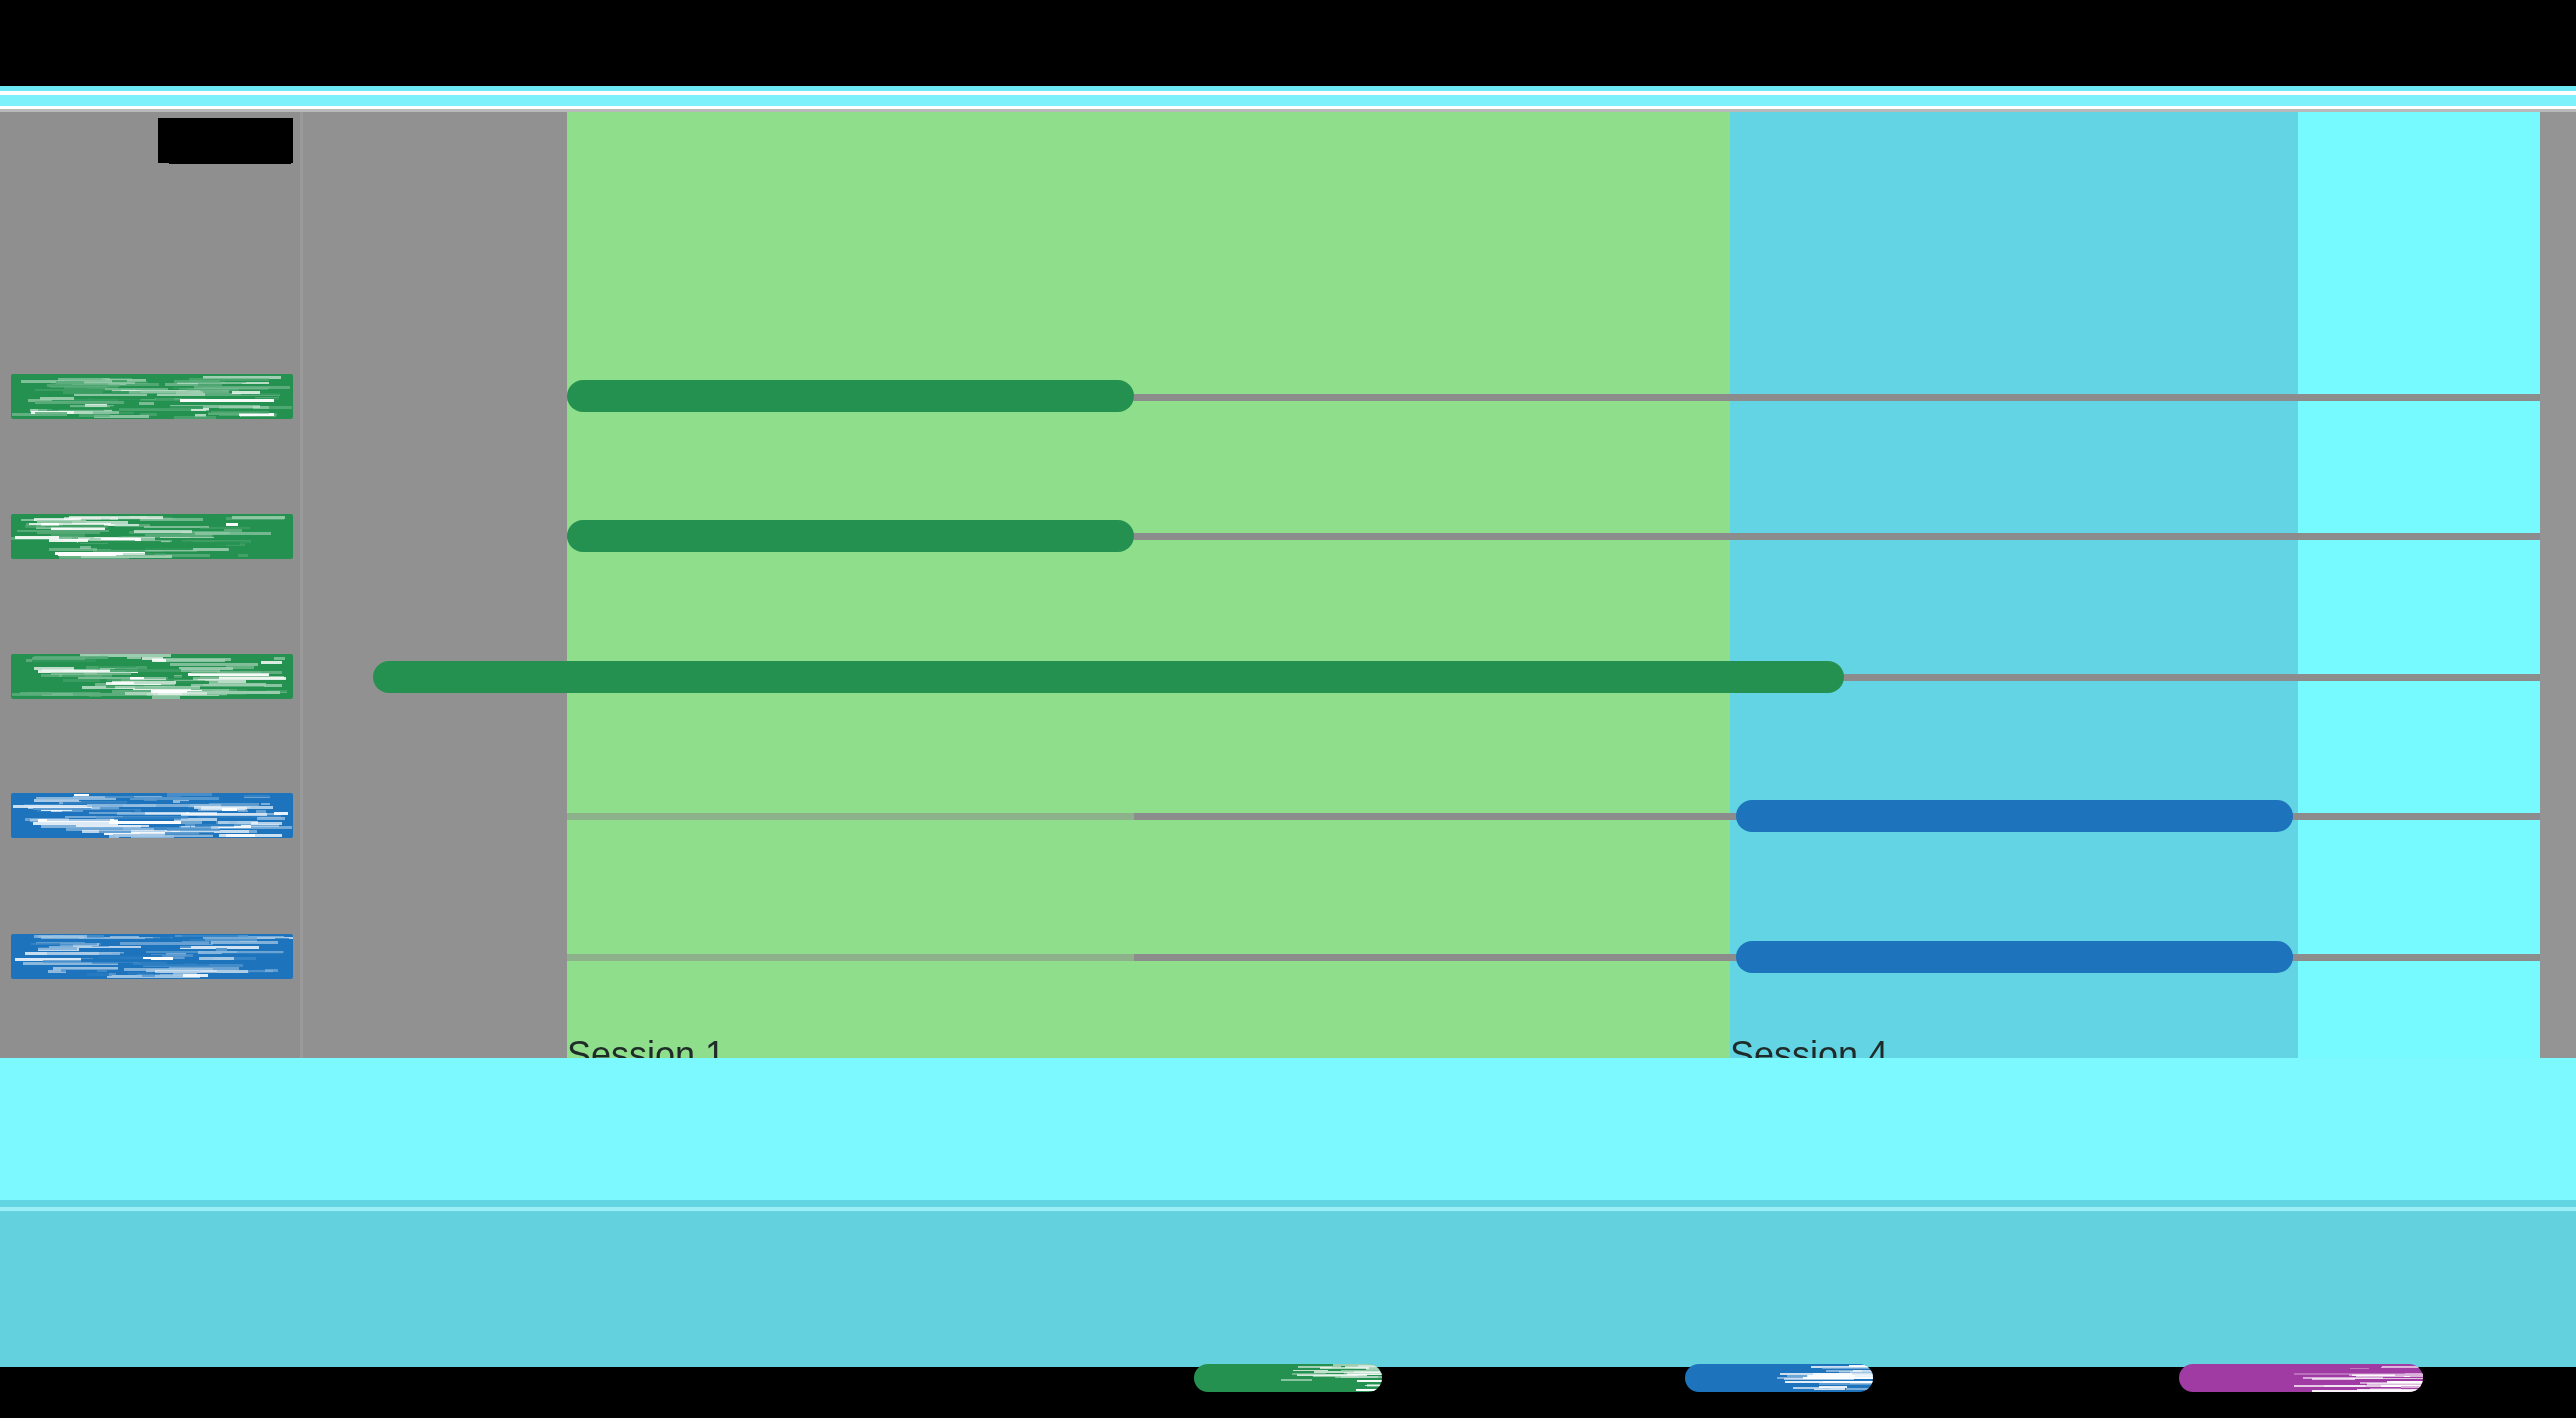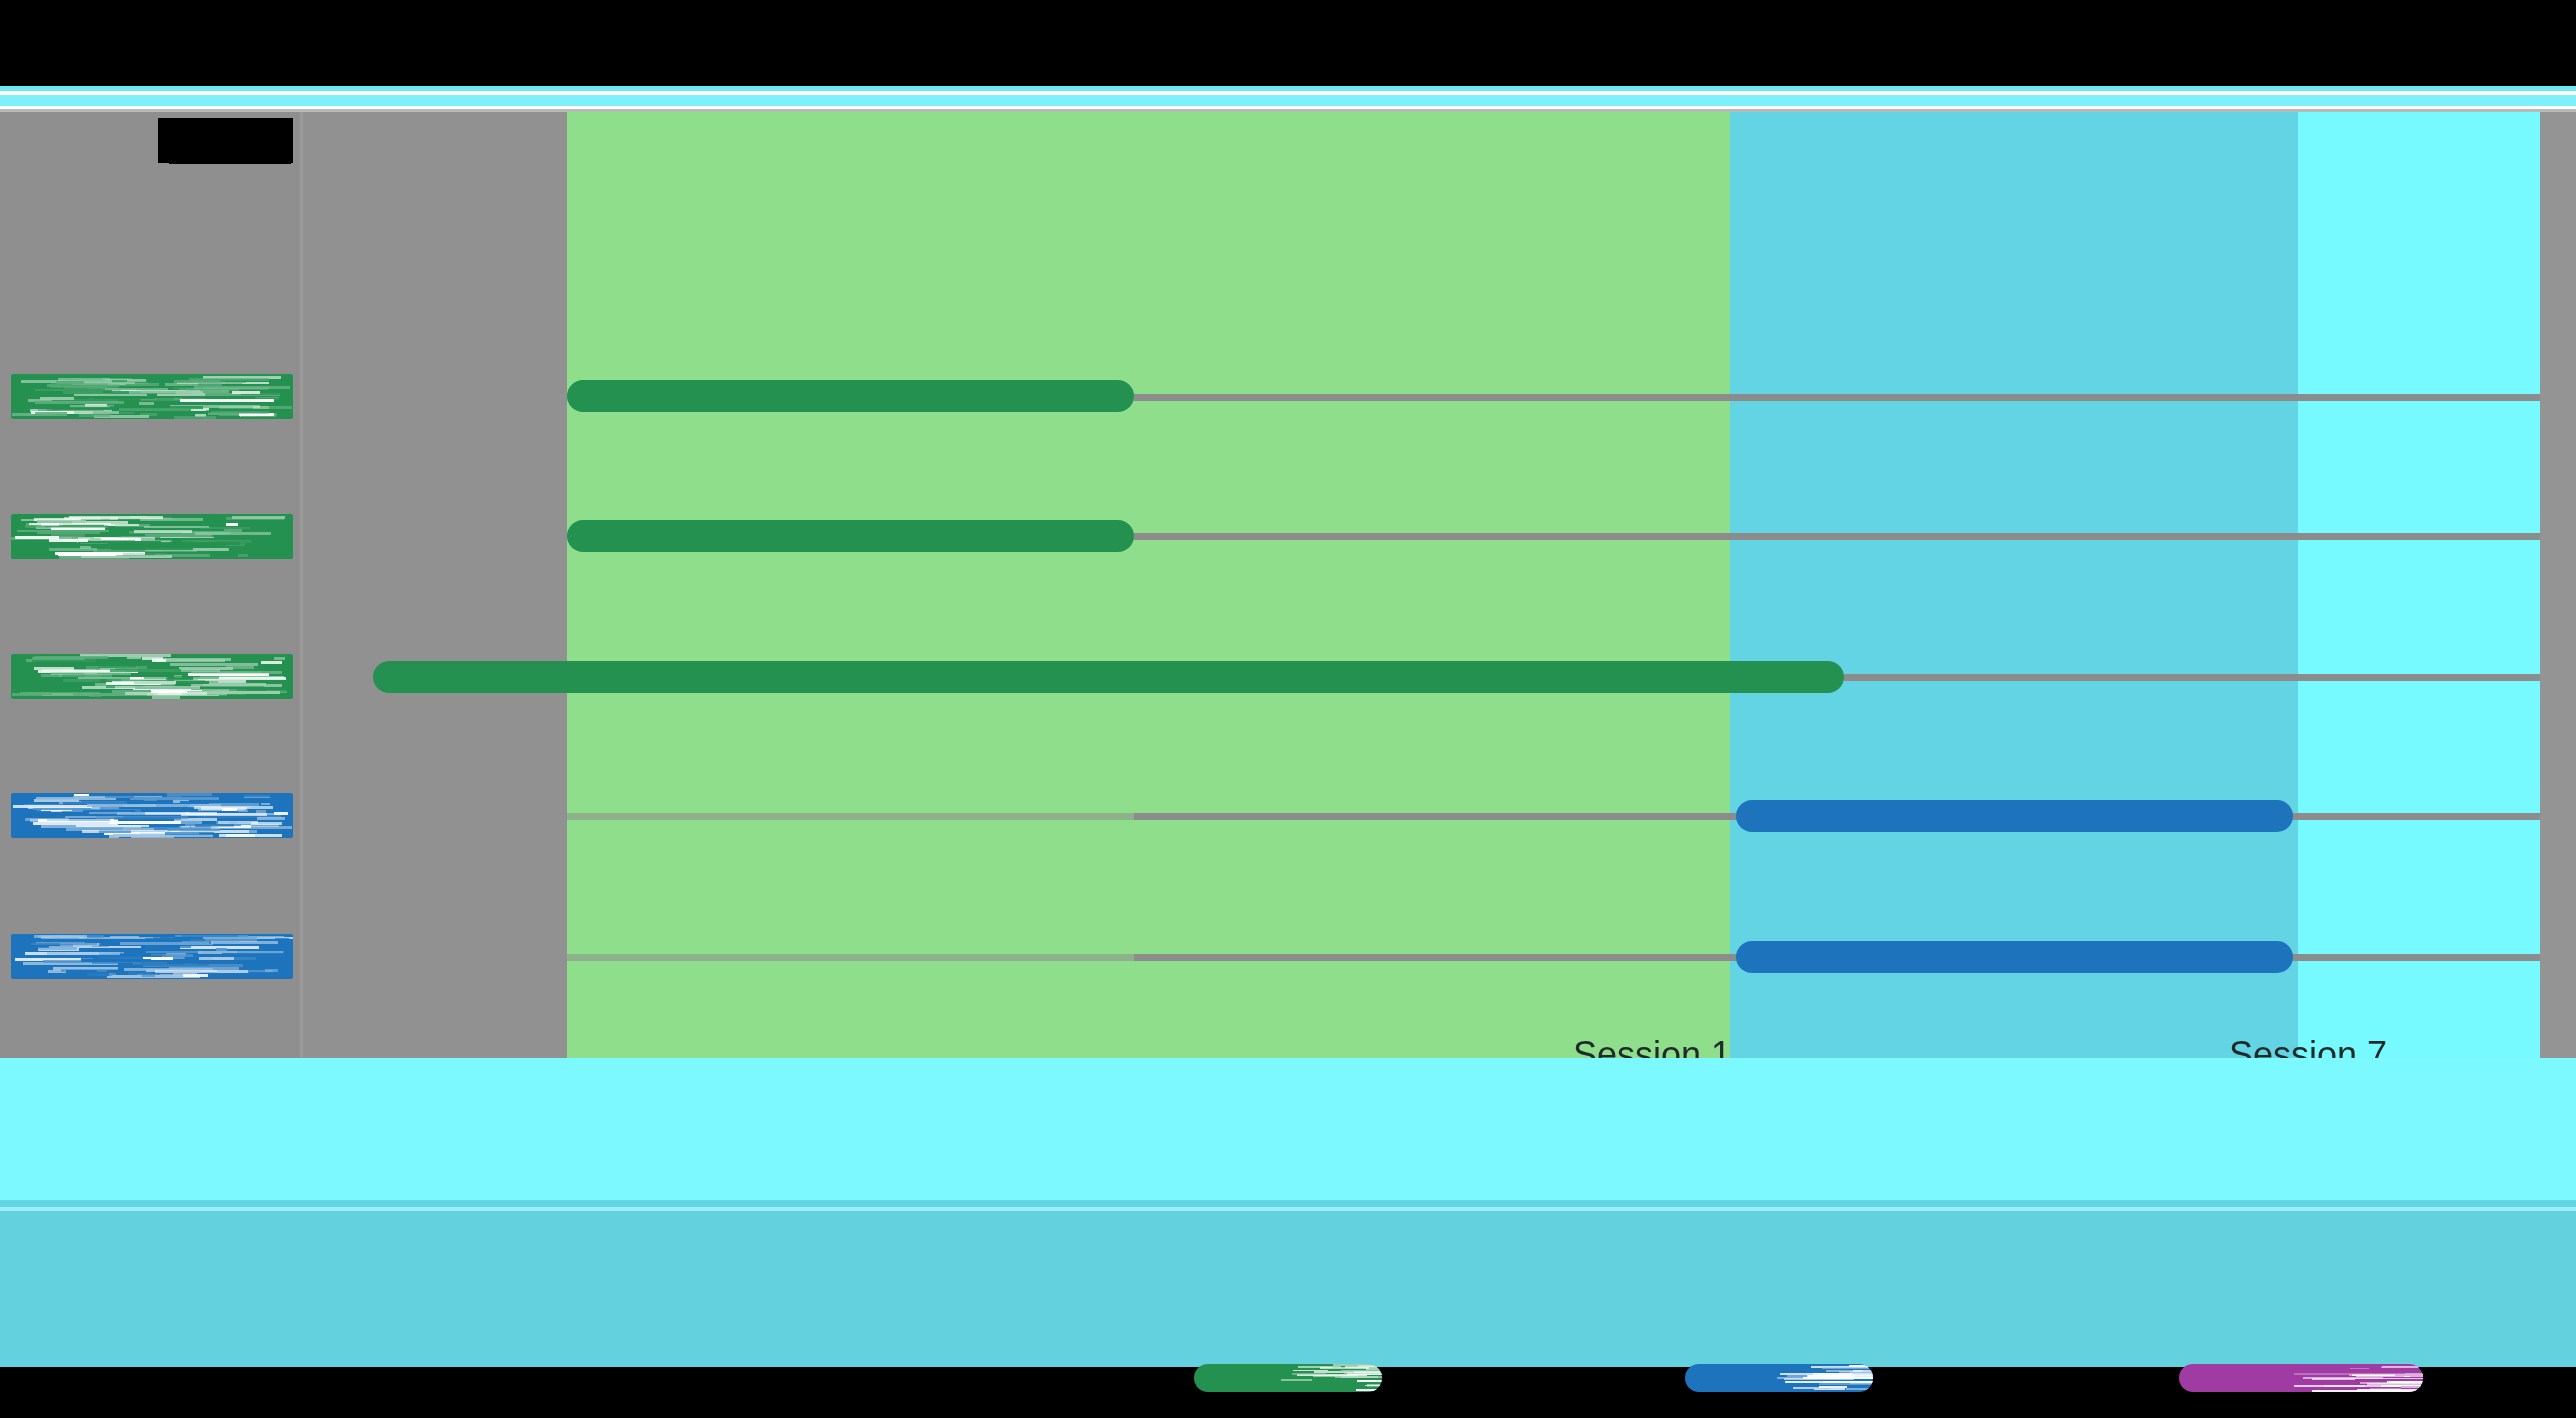--- a/index.html
+++ b/index.html
@@ -27,21 +27,21 @@
   .session-band{top:0;height:1089px;}
   #band-session1{left:567px;width:1164px;background:#8ede8b;}
   #band-session2{left:1730px;width:657px;background:#62d4e3;}
   #band-session3{left:2298px;width:242px;background:#77faff;}
 
   
   #right-panel{left:2540px;top:0px;width:36px;height:1089px;background:#949494;}
 
   
   .session-label{font-size:36px;color:#1f2b28;top:915px;height:56px;
-                 line-height:56px;text-align:right;}
+                 line-height:56px;text-align:left;}
   #session1-label{left:567px;width:1164px;}
   #session2-label{left:1730px;width:657px;}
 
   
   .row-gridline{height:6.6px;background:#8c8c8c;}
 
   .bar{height:32px;border-radius:16px;}
 
   
   .label-chip{left:11.3px;width:282px;height:45px;border-radius:1.9px;
@@ -663,21 +663,21 @@
           <i style="left: 43px; top: 31px; width: 15.5px; background: rgb(255, 255, 255); opacity: 0.43;"></i>
           <i style="left: 47px; top: 41px; width: 62px; background: rgb(184, 108, 187); opacity: 0.51;"></i>
           <i style="left: 137px; top: 10.6px; width: 68px; background: rgb(184, 108, 187); opacity: 0.73;"></i>
         </div>
       </div>
     </div>
 
   <div class="abs" id="right-panel"></div>
 
   <div class="abs session-label" id="session1-label">Session 1</div>
-  <div class="abs session-label" id="session2-label">Session 7</div>
+  <div class="abs session-label" id="session2-label">Session 4</div>
 </div>
 
 <div class="abs" id="title-redaction"></div>
 <div class="abs" id="title-redaction-tail"></div>
 
 <div class="abs" id="footer-light"></div>
 <div class="abs" id="footer-sep1"></div>
 <div class="abs" id="footer-sep2"></div>
 <div class="abs" id="footer-main"></div>
 <div class="abs" id="footer-black"></div>

